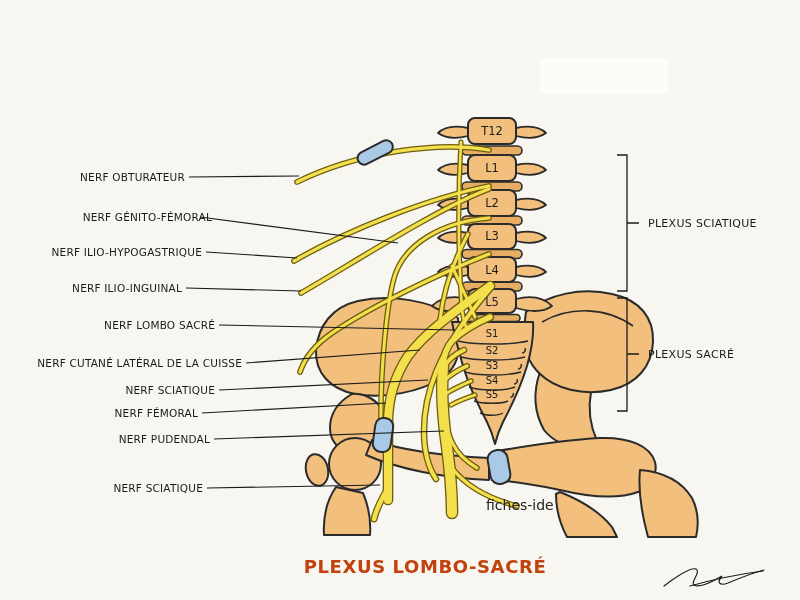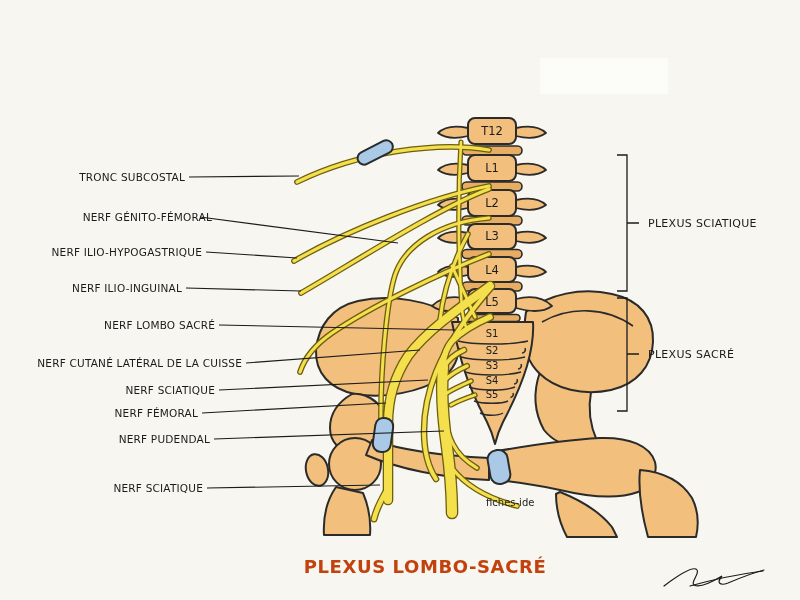--- a/index.html
+++ b/index.html
@@ -34,21 +34,21 @@
     position:absolute;
     transform:translateX(-50%);
     font-weight:bold;
     font-size:18px;
     letter-spacing:.6px;
     color:#c2410c;
     white-space:nowrap;
   }
   .watermark {
     position:absolute;
-    font-size:10px;
+    font-size:14px;
     color:#222;
     white-space:nowrap;
   }
 
   #bones path, #bones rect, #bones circle, #bones ellipse {
     fill:#f2c07c; stroke:#2b2b2b; stroke-width:2; stroke-linejoin:round;
   }
   #bones .detail { fill:none; stroke:#2b2b2b; stroke-width:1.6; }
   #spine rect.body { fill:#f2c07c; stroke:#2b2b2b; stroke-width:2; }
   #spine rect.disc { fill:#e7ad63; stroke:#2b2b2b; stroke-width:1.6; }
@@ -223,21 +223,21 @@
 
     <g id="brackets">
       <path d="M617,155 L627,155 L627,291 L617,291 M627,223 L639,223"></path>
       <path d="M617,298 L627,298 L627,411 L617,411 M627,354 L639,354"></path>
     </g>
 
     <path class="sig" d="M664,586 C680,574 694,566 697,570 C700,574 690,582 694,585 C699,588 712,582 722,576 C716,583 720,586 728,583 C740,578 752,573 764,570"></path>
     <path class="sig" d="M690,586 C715,579 740,574 763,571"></path>
   </svg>
 
-  <div class="nlabel" style="left:185px;top:177px">TRONC SUBCOSTAL</div>
+  <div class="nlabel" style="left:185px;top:177px">NERF OBTURATEUR</div>
   <div class="nlabel" style="left:212px;top:217px">NERF GÉNITO-FÉMORAL</div>
   <div class="nlabel" style="left:202px;top:252px">NERF ILIO-HYPOGASTRIQUE</div>
   <div class="nlabel" style="left:182px;top:288px">NERF ILIO-INGUINAL</div>
   <div class="nlabel" style="left:215px;top:325px">NERF LOMBO SACRÉ</div>
   <div class="nlabel" style="left:242px;top:363px">NERF CUTANÉ LATÉRAL DE LA CUISSE</div>
   <div class="nlabel" style="left:215px;top:390px">NERF SCIATIQUE</div>
   <div class="nlabel" style="left:198px;top:413px">NERF FÉMORAL</div>
   <div class="nlabel" style="left:210px;top:439px">NERF PUDENDAL</div>
   <div class="nlabel" style="left:203px;top:488px">NERF SCIATIQUE</div>
 

